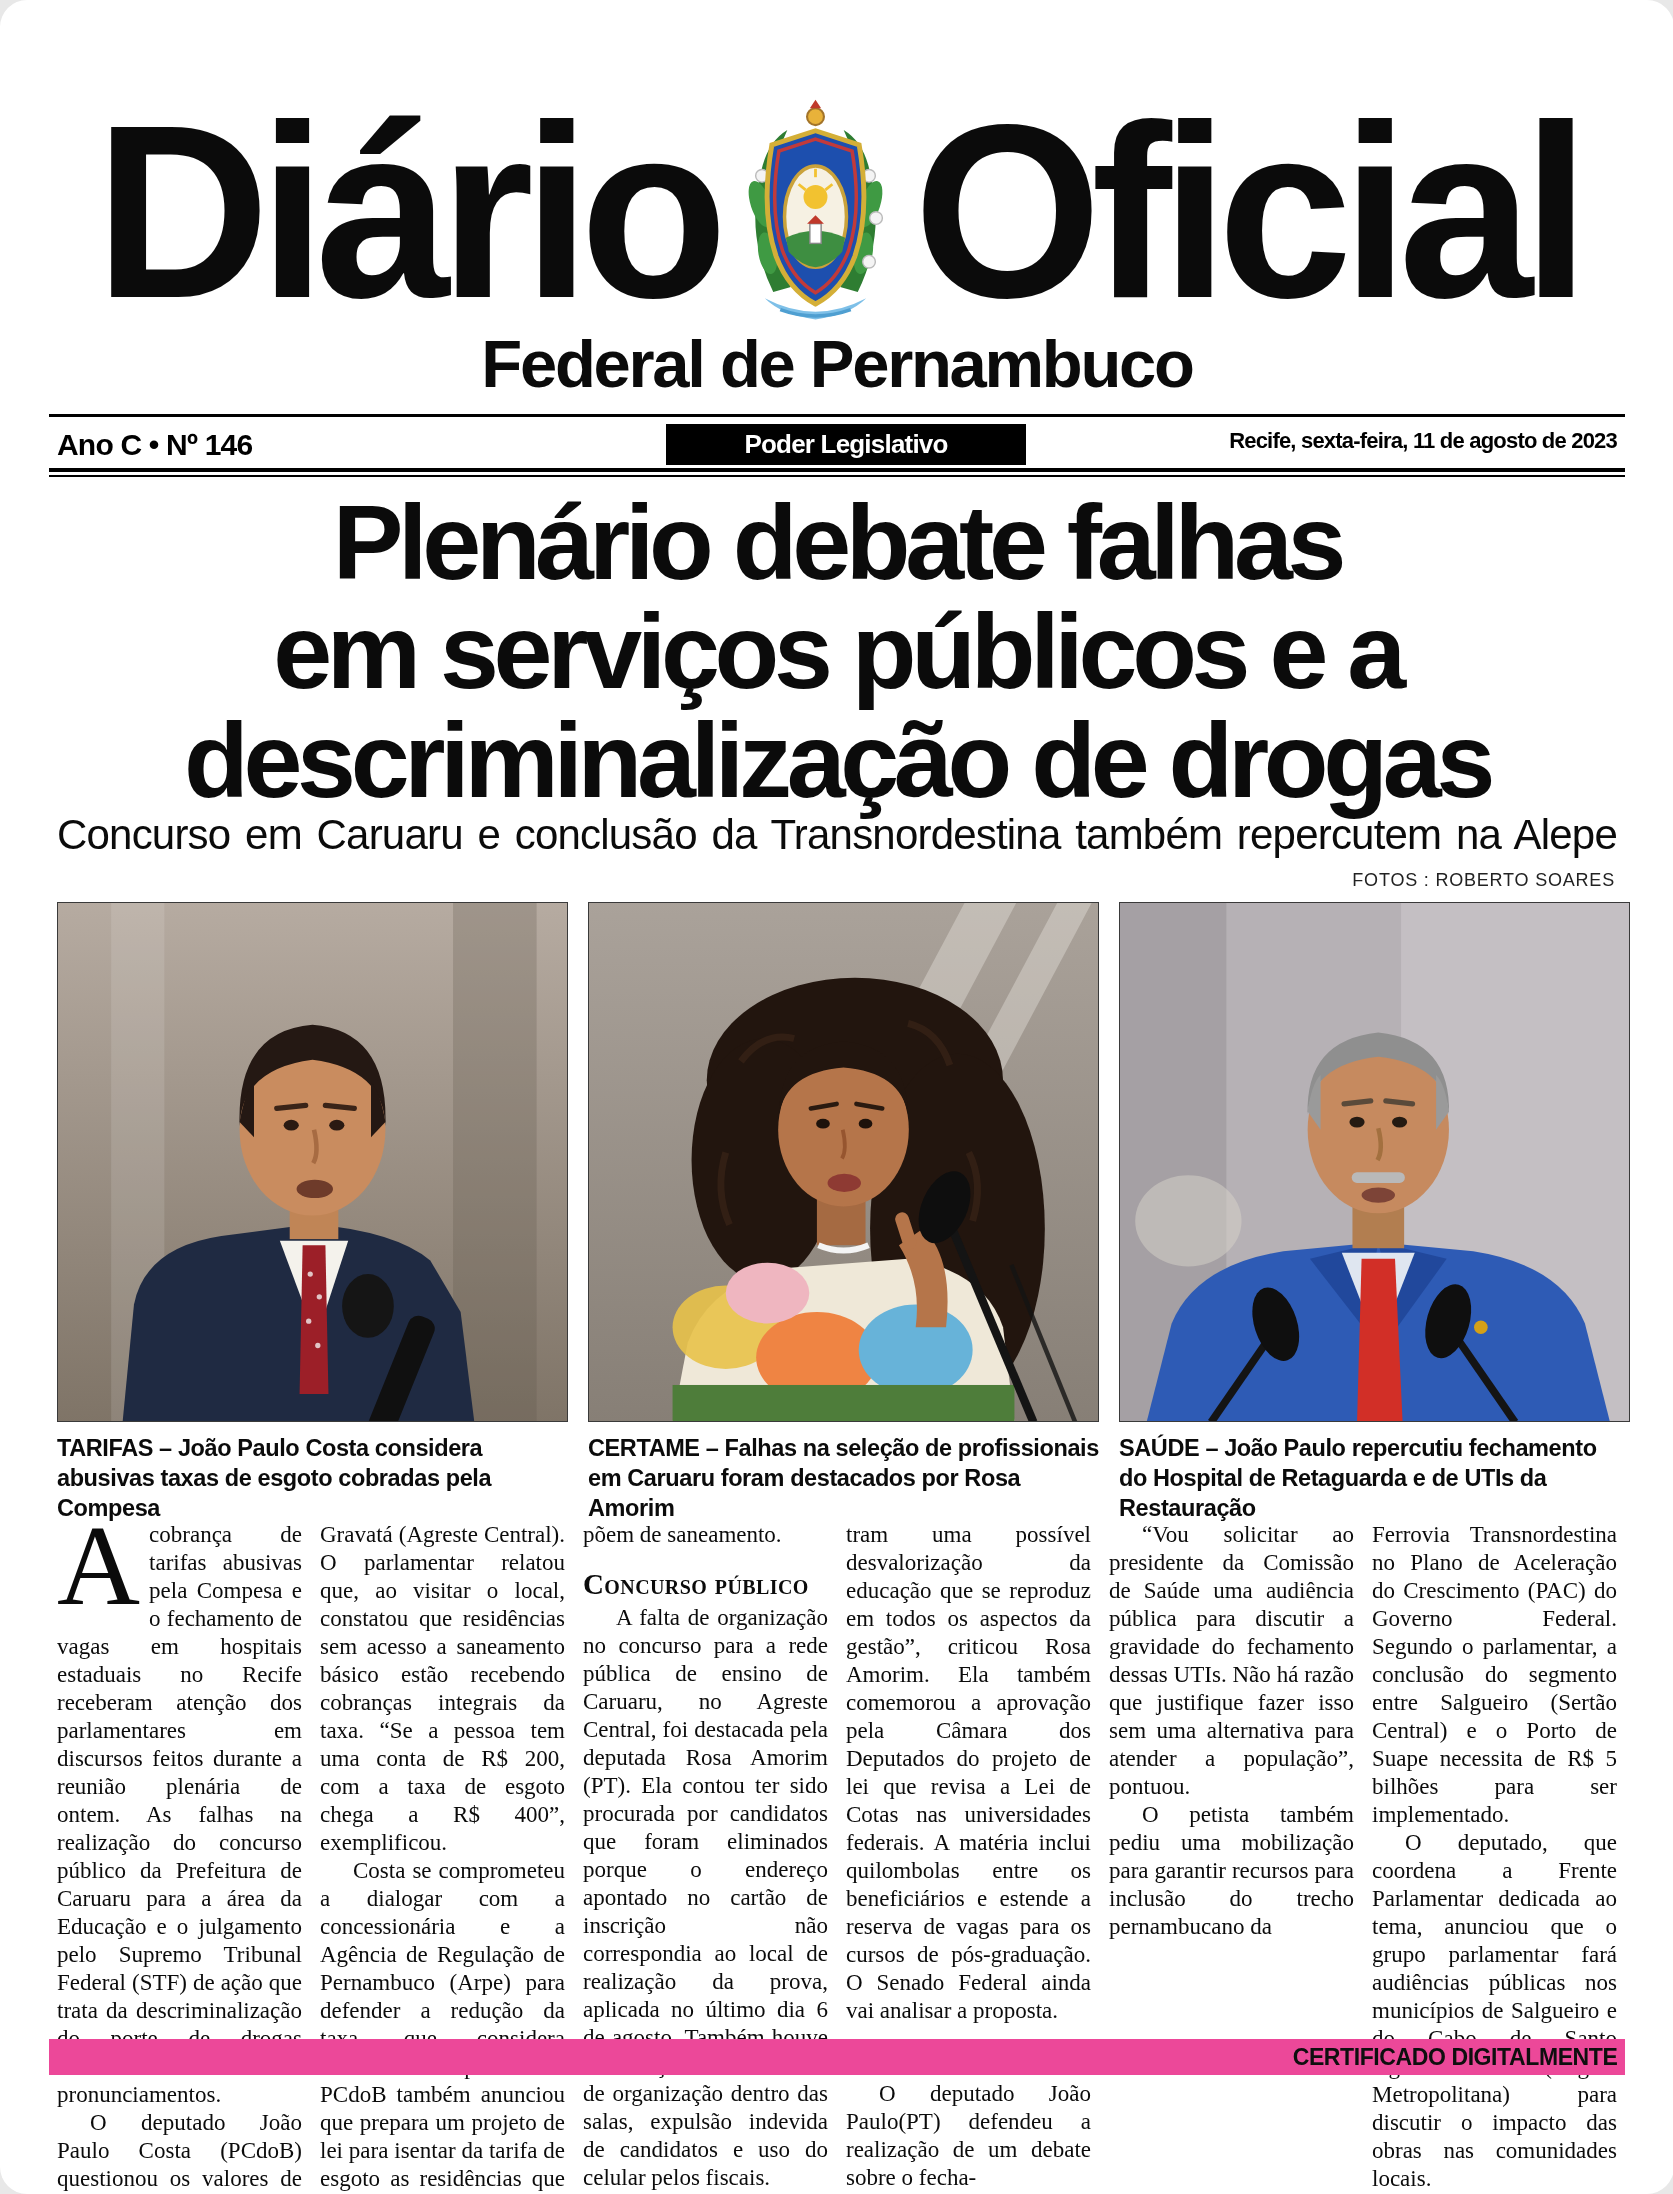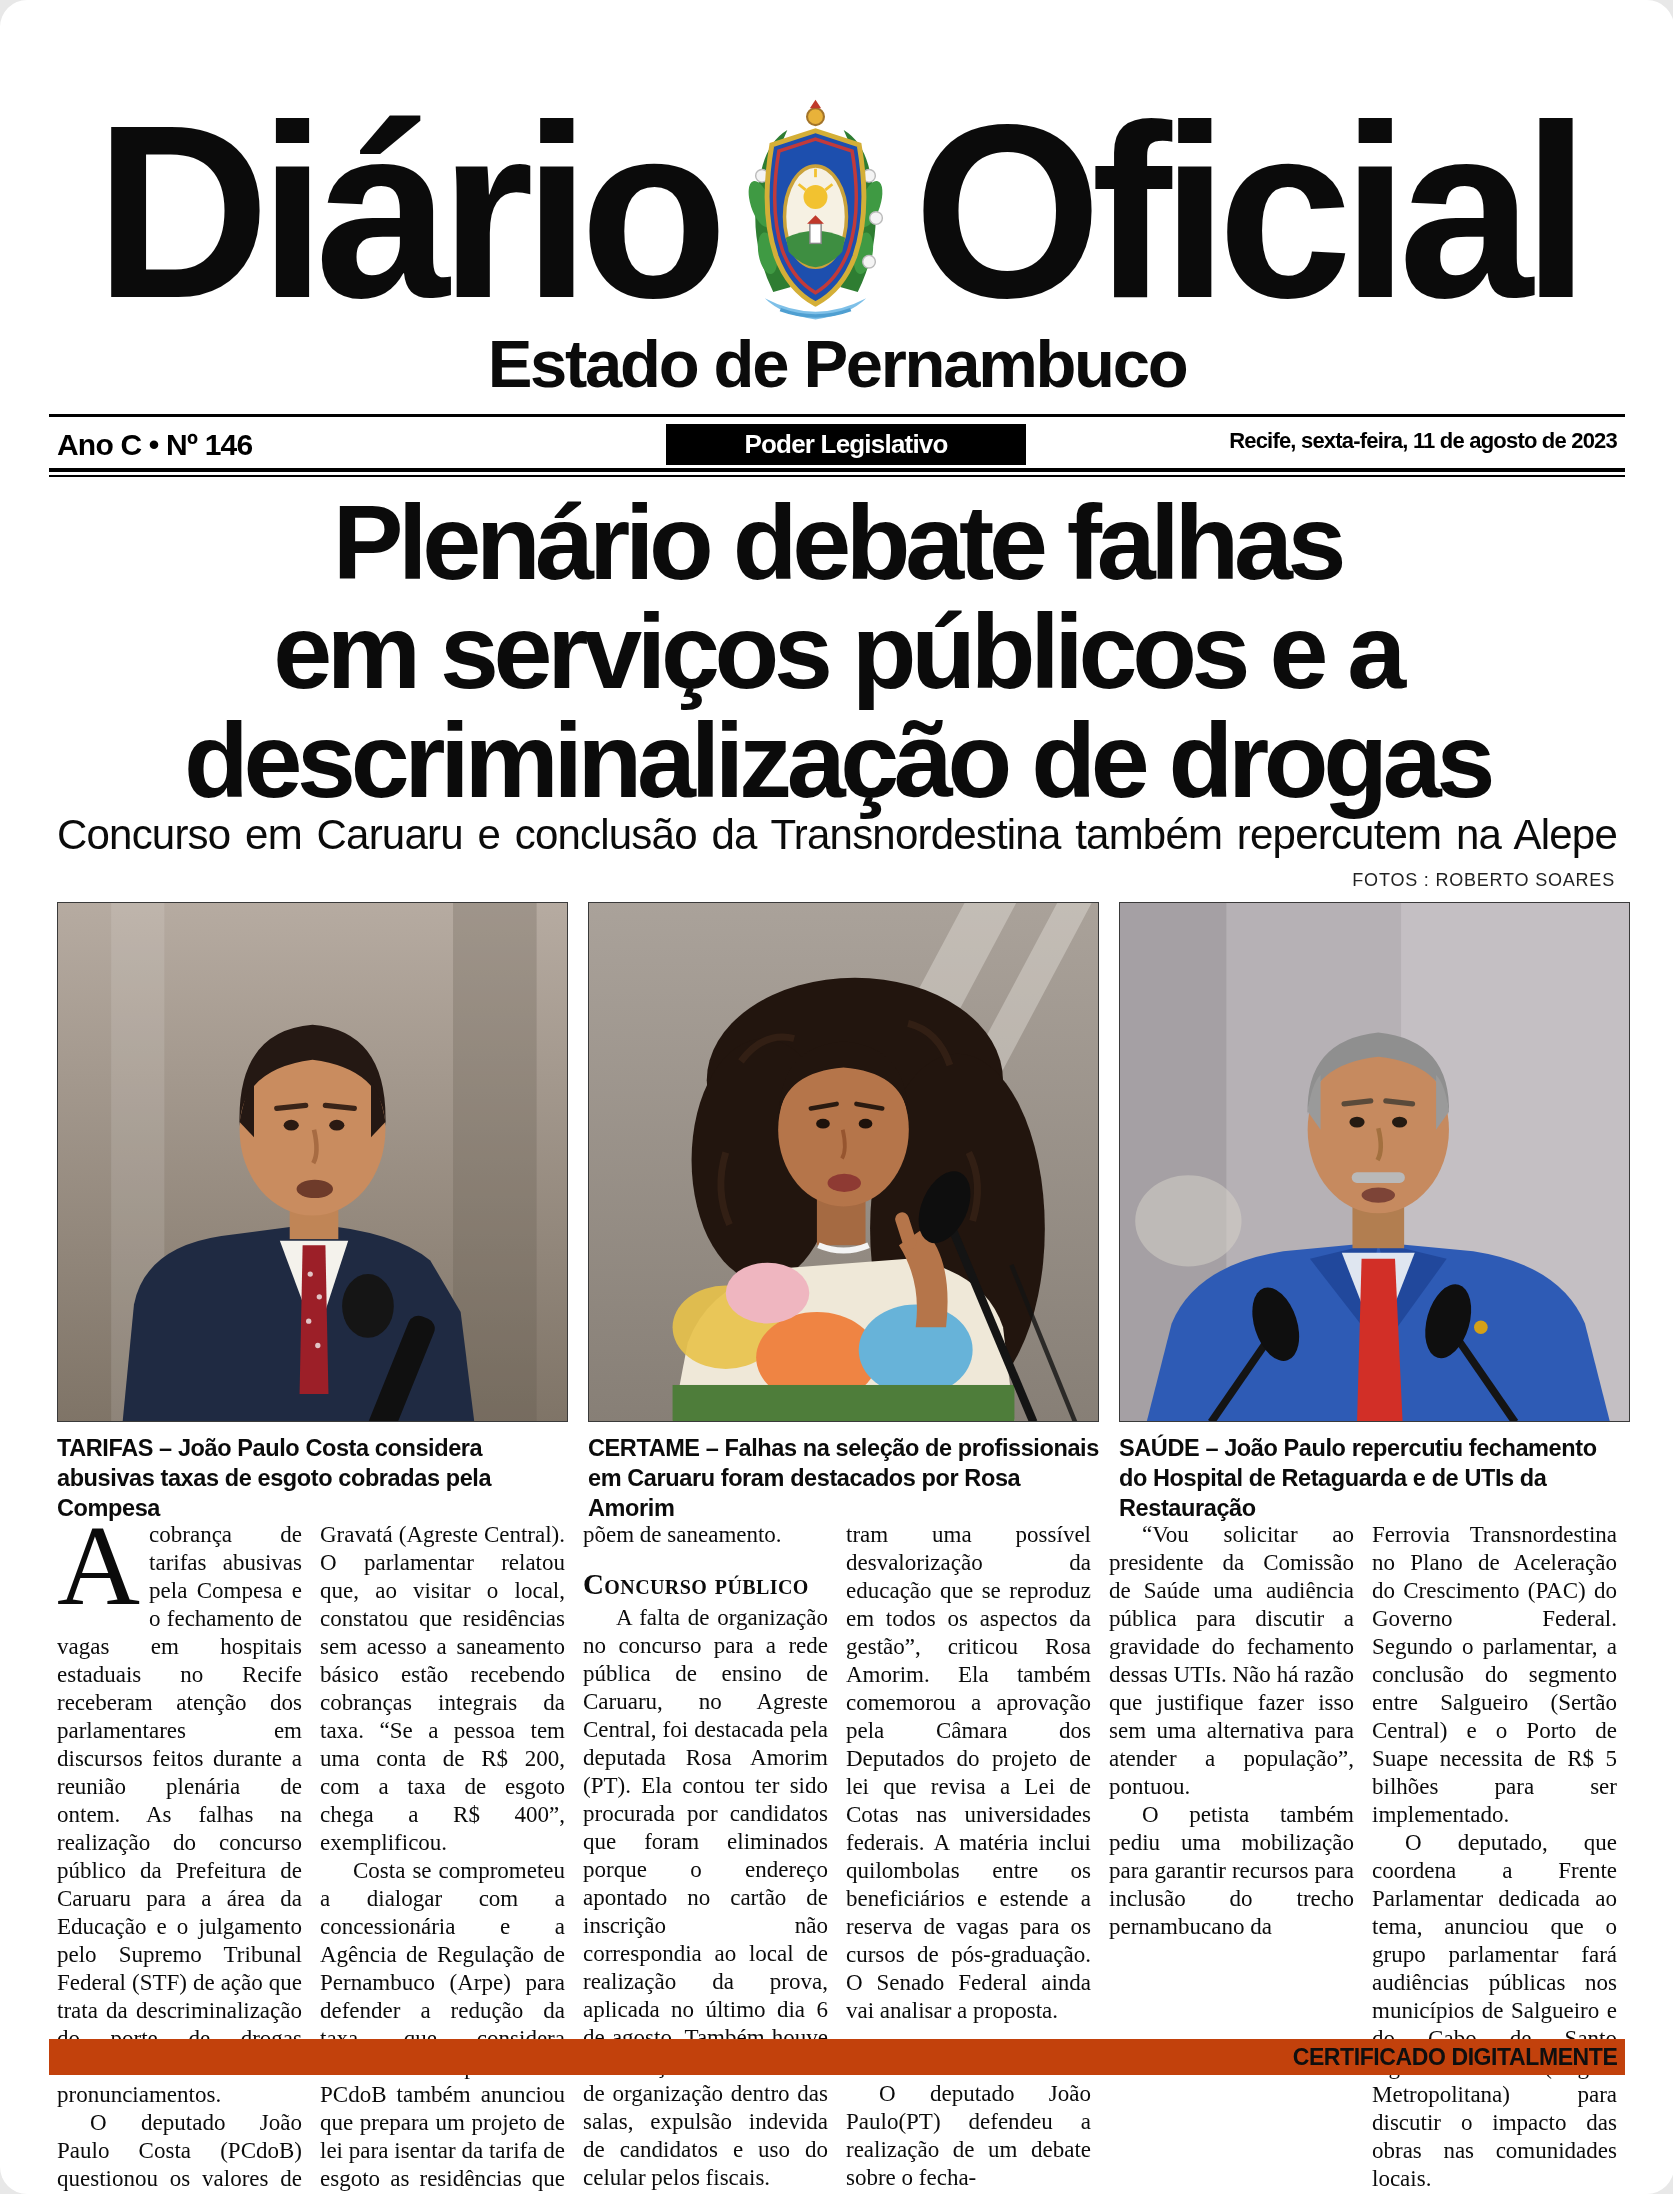--- a/index.html
+++ b/index.html
@@ -86,21 +86,21 @@
     float:left;font-size:115px;line-height:84px;
     padding:3px 9px 0 0;font-weight:normal;
   }
   .col-subhead{
     font-variant:small-caps;font-weight:bold;font-size:29px;
     margin:21px 0 6px 0;letter-spacing:0.4px;
   }
   
   .footer-bar{
     position:absolute;top:2039px;left:49px;right:49px;height:36px;
-    background:#c2410c;
+    background:#ec4899;
   }
   .footer-text{
     position:absolute;right:7.6px;top:0;line-height:36px;
     font-size:23px;font-weight:bold;letter-spacing:-0.4px;color:#0f0f0f;
   }
 </style>
 </head>
 <body>
 
 <div class="page">
@@ -142,21 +142,21 @@
         <path d="M108 178 L120 166 L132 178 Z" fill="#c0392b"></path>
       </g>
 
       <g>
         <path d="M48 284 Q120 322 192 284 Q168 308 120 314 Q72 308 48 284 Z" fill="#7ec0e8"></path>
         <path d="M70 300 Q120 318 170 300" fill="none" stroke="#4f9fd1" stroke-width="5"></path>
       </g>
     </svg>
     <span class="masthead-word">Oficial</span>
   </div>
-  <div class="masthead-sub">Estado de Pernambuco</div>
+  <div class="masthead-sub">Federal de Pernambuco</div>
 
   <div class="rule-top"></div>
   <div class="dateline">
     <span class="edition">Ano C • Nº 146</span>
     <span class="section-badge">Poder Legislativo</span>
     <span class="date-right">Recife, sexta-feira, 11 de agosto de 2023</span>
   </div>
   <div class="rule-mid-a"></div>
   <div class="rule-mid-b"></div>
 

